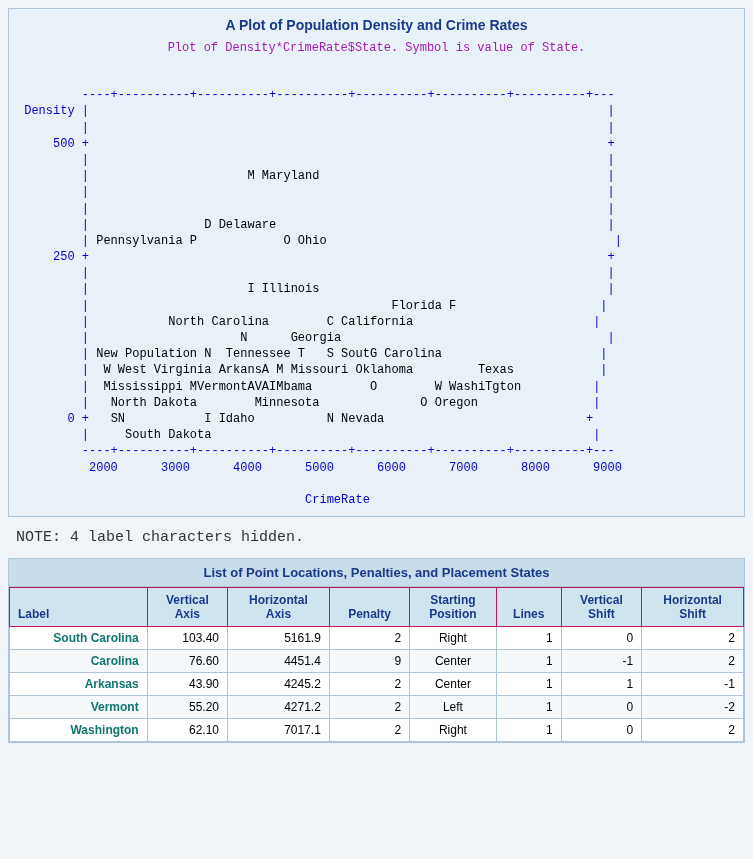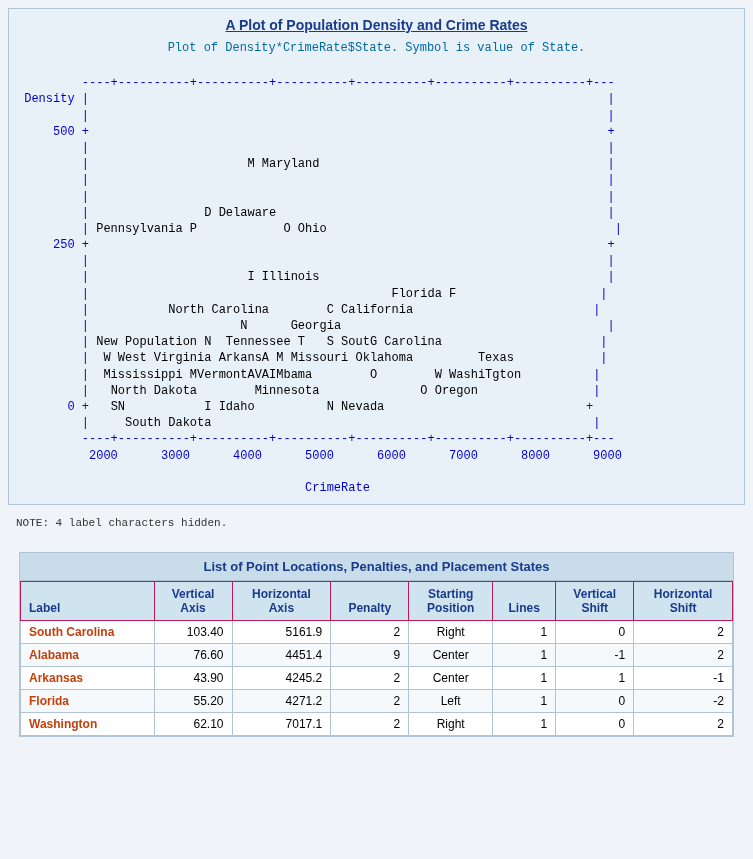--- a/index.html
+++ b/index.html
@@ -17,29 +17,28 @@
       padding: 8px 4px 8px 4px;
     }
 
     .plot-title {
       text-align: center;
       color: #1a3a8a;
       font-size: 14px;
       font-weight: bold;
       font-family: Arial, sans-serif;
       margin-bottom: 8px;
-      text-decoration: underline;
     }
 
     .plot-subtitle {
       text-align: center;
-      color: #0369a1;
-      font-size: 12px;
-      font-family: 'Courier New', monospace;
-      margin-bottom: 4px;
+      color: #a21caf;
+      font-size: 12px;
+      font-family: 'Courier New', monospace;
+      margin-bottom: 16px;
     }
 
     .plot-area {
       position: relative;
       width: 100%;
       font-family: 'Courier New', monospace;
       font-size: 12px;
       color: #333;
       line-height: 1.4;
     }
@@ -51,28 +50,28 @@
       color: #333;
       line-height: 1.35;
       padding: 0 4px;
     }
 
     .plot-pre .blue { color: #0000cc; }
     .plot-pre .red { color: #000000; }
 
     .note {
       font-family: 'Courier New', monospace;
-      font-size: 11px;
+      font-size: 15px;
       color: #333;
       padding: 4px 8px;
       margin: 4px 8px;
     }
 
     .table-section {
-      margin: 19px;
+      margin: 8px;
       border: 1px solid #b0c4d8;
       background: #e8f0f8;
     }
 
     .table-title {
       text-align: center;
       color: #1a3a8a;
       font-size: 13px;
       font-weight: bold;
       font-family: Arial, sans-serif;
@@ -113,22 +112,22 @@
       background: #f5f9fc;
     }
 
     table tbody td {
       padding: 4px 8px;
       border: 1px solid #b0c4d8;
       text-align: right;
     }
 
     table tbody td.label-cell {
-      text-align: left;
-      color: #c2410c;
+      text-align: right;
+      color: #0f766e;
       font-weight: bold;
     }
 
     table tbody td.text-cell {
       text-align: center;
     }
   </style>
 </head>
 <body>
 
@@ -189,41 +188,41 @@
       <td class="label-cell">South Carolina</td>
       <td>103.40</td>
       <td>5161.9</td>
       <td>2</td>
       <td class="text-cell">Right</td>
       <td>1</td>
       <td>0</td>
       <td>2</td>
     </tr>
         <tr>
-      <td class="label-cell">Alabama</td>
+      <td class="label-cell">Carolina</td>
       <td>76.60</td>
       <td>4451.4</td>
       <td>9</td>
       <td class="text-cell">Center</td>
       <td>1</td>
       <td>-1</td>
       <td>2</td>
     </tr>
         <tr>
       <td class="label-cell">Arkansas</td>
       <td>43.90</td>
       <td>4245.2</td>
       <td>2</td>
       <td class="text-cell">Center</td>
       <td>1</td>
       <td>1</td>
       <td>-1</td>
     </tr>
         <tr>
-      <td class="label-cell">Florida</td>
+      <td class="label-cell">Vermont</td>
       <td>55.20</td>
       <td>4271.2</td>
       <td>2</td>
       <td class="text-cell">Left</td>
       <td>1</td>
       <td>0</td>
       <td>-2</td>
     </tr>
         <tr>
       <td class="label-cell">Washington</td>

